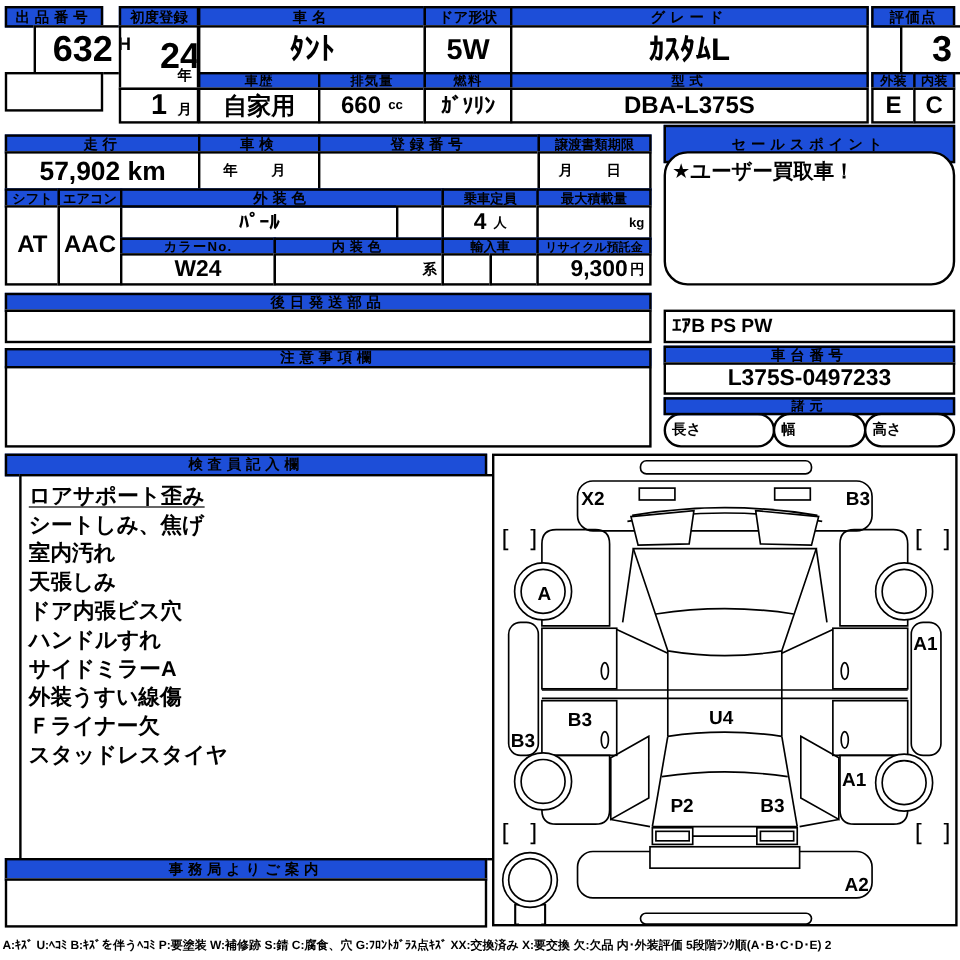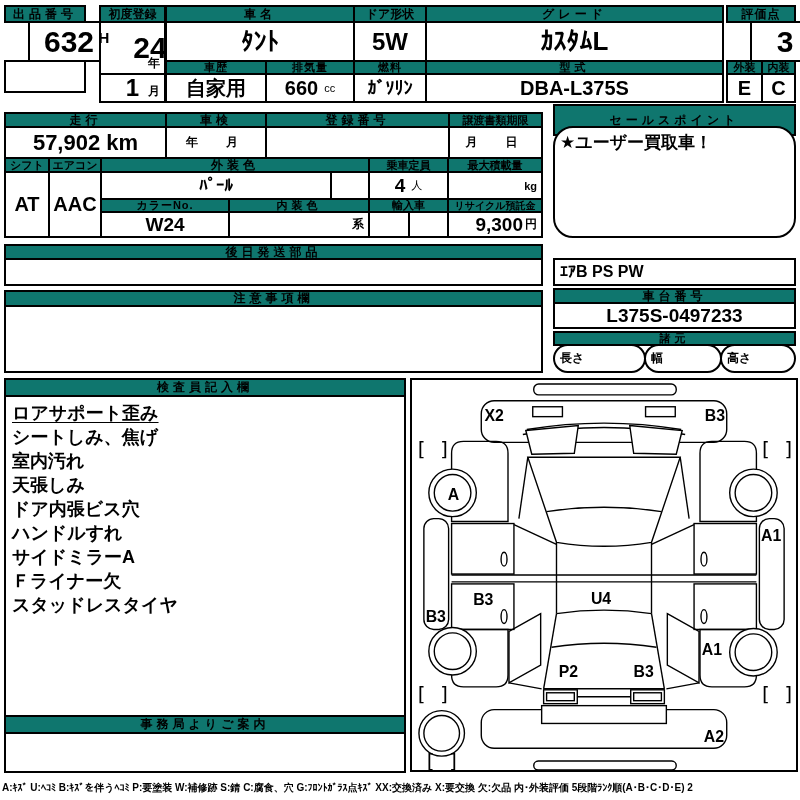--- a/index.html
+++ b/index.html
@@ -1,27 +1,27 @@
 <!DOCTYPE html>
 <html><head>
 <meta charset="utf-8">
 <style>
   html,body{margin:0;padding:0;background:#fff;}
   body{font-family:"Liberation Sans","DejaVu Sans",sans-serif;color:#000;}
   #sheet{position:relative;width:800px;height:800px;background:#fff;overflow:hidden;}
   .c{position:absolute;box-sizing:border-box;border:2px solid #000;background:#fff;
      display:flex;align-items:center;justify-content:center;white-space:nowrap;overflow:hidden;}
-  .h{background:#0f766e;font-size:12px;font-weight:bold;}
+  .h{background:#1d4ed8;font-size:12px;font-weight:bold;}
   .sp{letter-spacing:4px;}
   .sp2{letter-spacing:1px;}
   .v{font-weight:bold;}
   .l{justify-content:flex-start;padding-left:5px;}
   .r{justify-content:flex-end;padding-right:4px;}
   .t{align-items:flex-start;border-radius:20px;}
-  .unit{font-size:11px;font-weight:normal;margin-left:6px;}
+  .unit{font-size:11px;font-weight:bold;margin-left:6px;}
   .chk{flex-direction:column;align-items:flex-start;justify-content:flex-start;padding:4px 6px;}
   .chk div{font-size:18px;font-weight:bold;line-height:24px;}
   .chk .ul{text-decoration:underline;text-underline-offset:3px;}
   .era{font-size:15px;font-weight:bold;align-self:flex-start;margin-top:6px;}
   .big{font-size:30px;font-weight:bold;margin-left:24px;}
   .cornerunit{position:absolute;right:4px;bottom:1px;font-size:12px;font-weight:bold;}
   .legend{position:absolute;left:2px;top:781px;width:796px;font-size:10px;font-weight:bold;
           white-space:nowrap;overflow:hidden;}
   svg text{font-family:"Liberation Sans","DejaVu Sans",sans-serif;}
   .dl{font-size:16px;font-weight:bold;fill:#000;}
@@ -139,28 +139,29 @@
 
   <div class="c h sp" style="left:553px;top:288px;width:243px;height:16px">車台番号</div>
   <div class="c v" style="left:553px;top:302px;width:243px;height:27px;font-size:19px">L375S-0497233</div>
 
   <div class="c l t" style="left:553px;top:344px;width:93px;height:29px;font-size:12px;font-weight:bold;padding-top:4px">長さ</div>
   <div class="c h sp" style="left:553px;top:331px;width:243px;height:15px;font-size:11px">諸元</div>
   <div class="c l t" style="left:644px;top:344px;width:78px;height:29px;font-size:12px;font-weight:bold;padding-top:4px">幅</div>
   <div class="c l t" style="left:720px;top:344px;width:76px;height:29px;font-size:12px;font-weight:bold;padding-top:4px">高さ</div>
 
   <div class="c h sp" style="left:4px;top:378px;width:402px;height:19px">検査員記入欄</div>
-  <div class="c chk" style="left:4px;top:395px;width:402px;height:322px">
+  <div class="c chk" style="left:16px;top:395px;width:402px;height:322px">
     <div class="ul">ロアサポート歪み</div>
     <div>シートしみ、焦げ</div>
     <div>室内汚れ</div>
     <div>天張しみ</div>
     <div>ドア内張ビス穴</div>
     <div>ハンドルすれ</div>
     <div>サイドミラーA</div>
+    <div>外装うすい線傷</div>
     <div>Ｆライナー欠</div>
     <div>スタッドレスタイヤ</div>
   </div>
 
   <div class="c h sp" style="left:4px;top:715px;width:402px;height:19px">事務局よりご案内</div>
   <div class="c" style="left:4px;top:732px;width:402px;height:41px"></div>
 
   <div class="c" style="left:410px;top:378px;width:388px;height:394px;padding:0">
     <svg width="384" height="390" viewBox="0 0 388 394">
       <g stroke="#000" stroke-width="1.4" fill="none">

